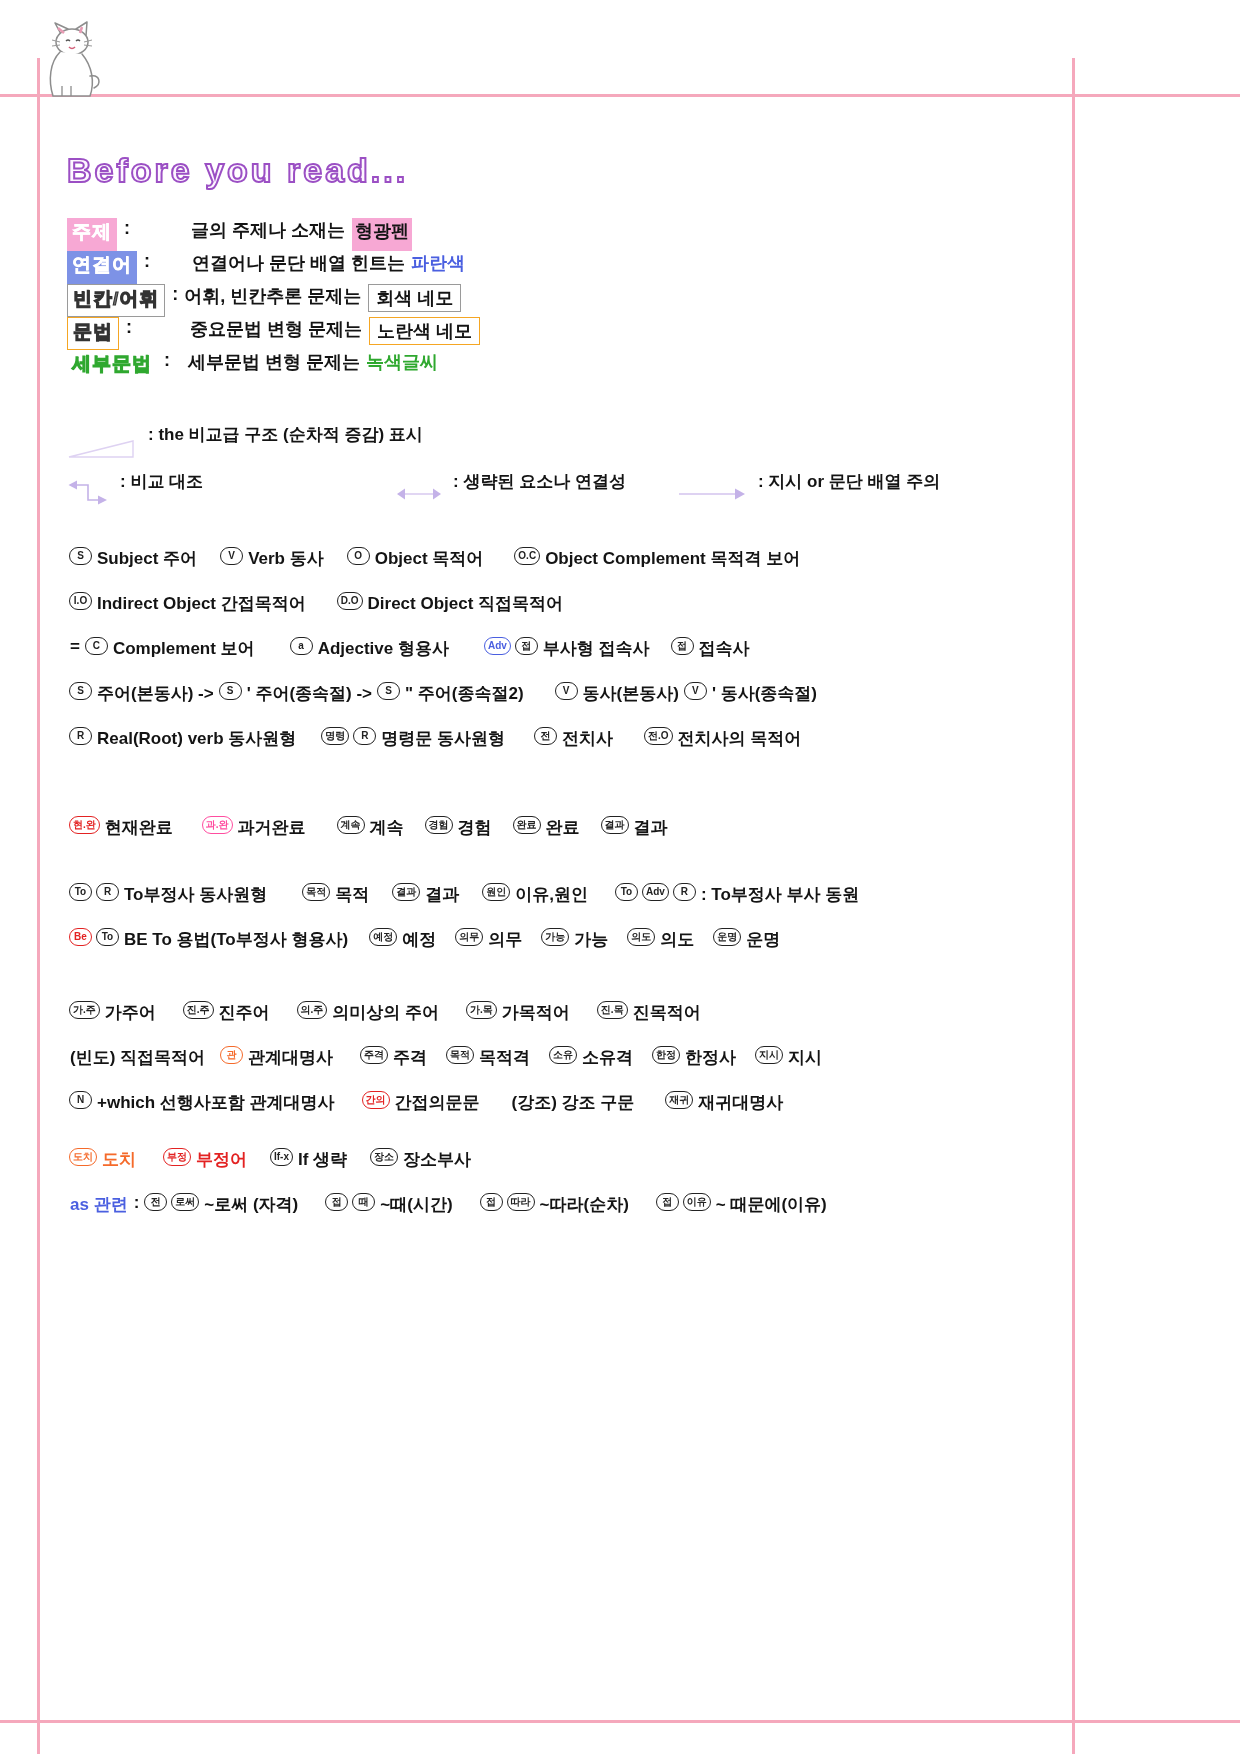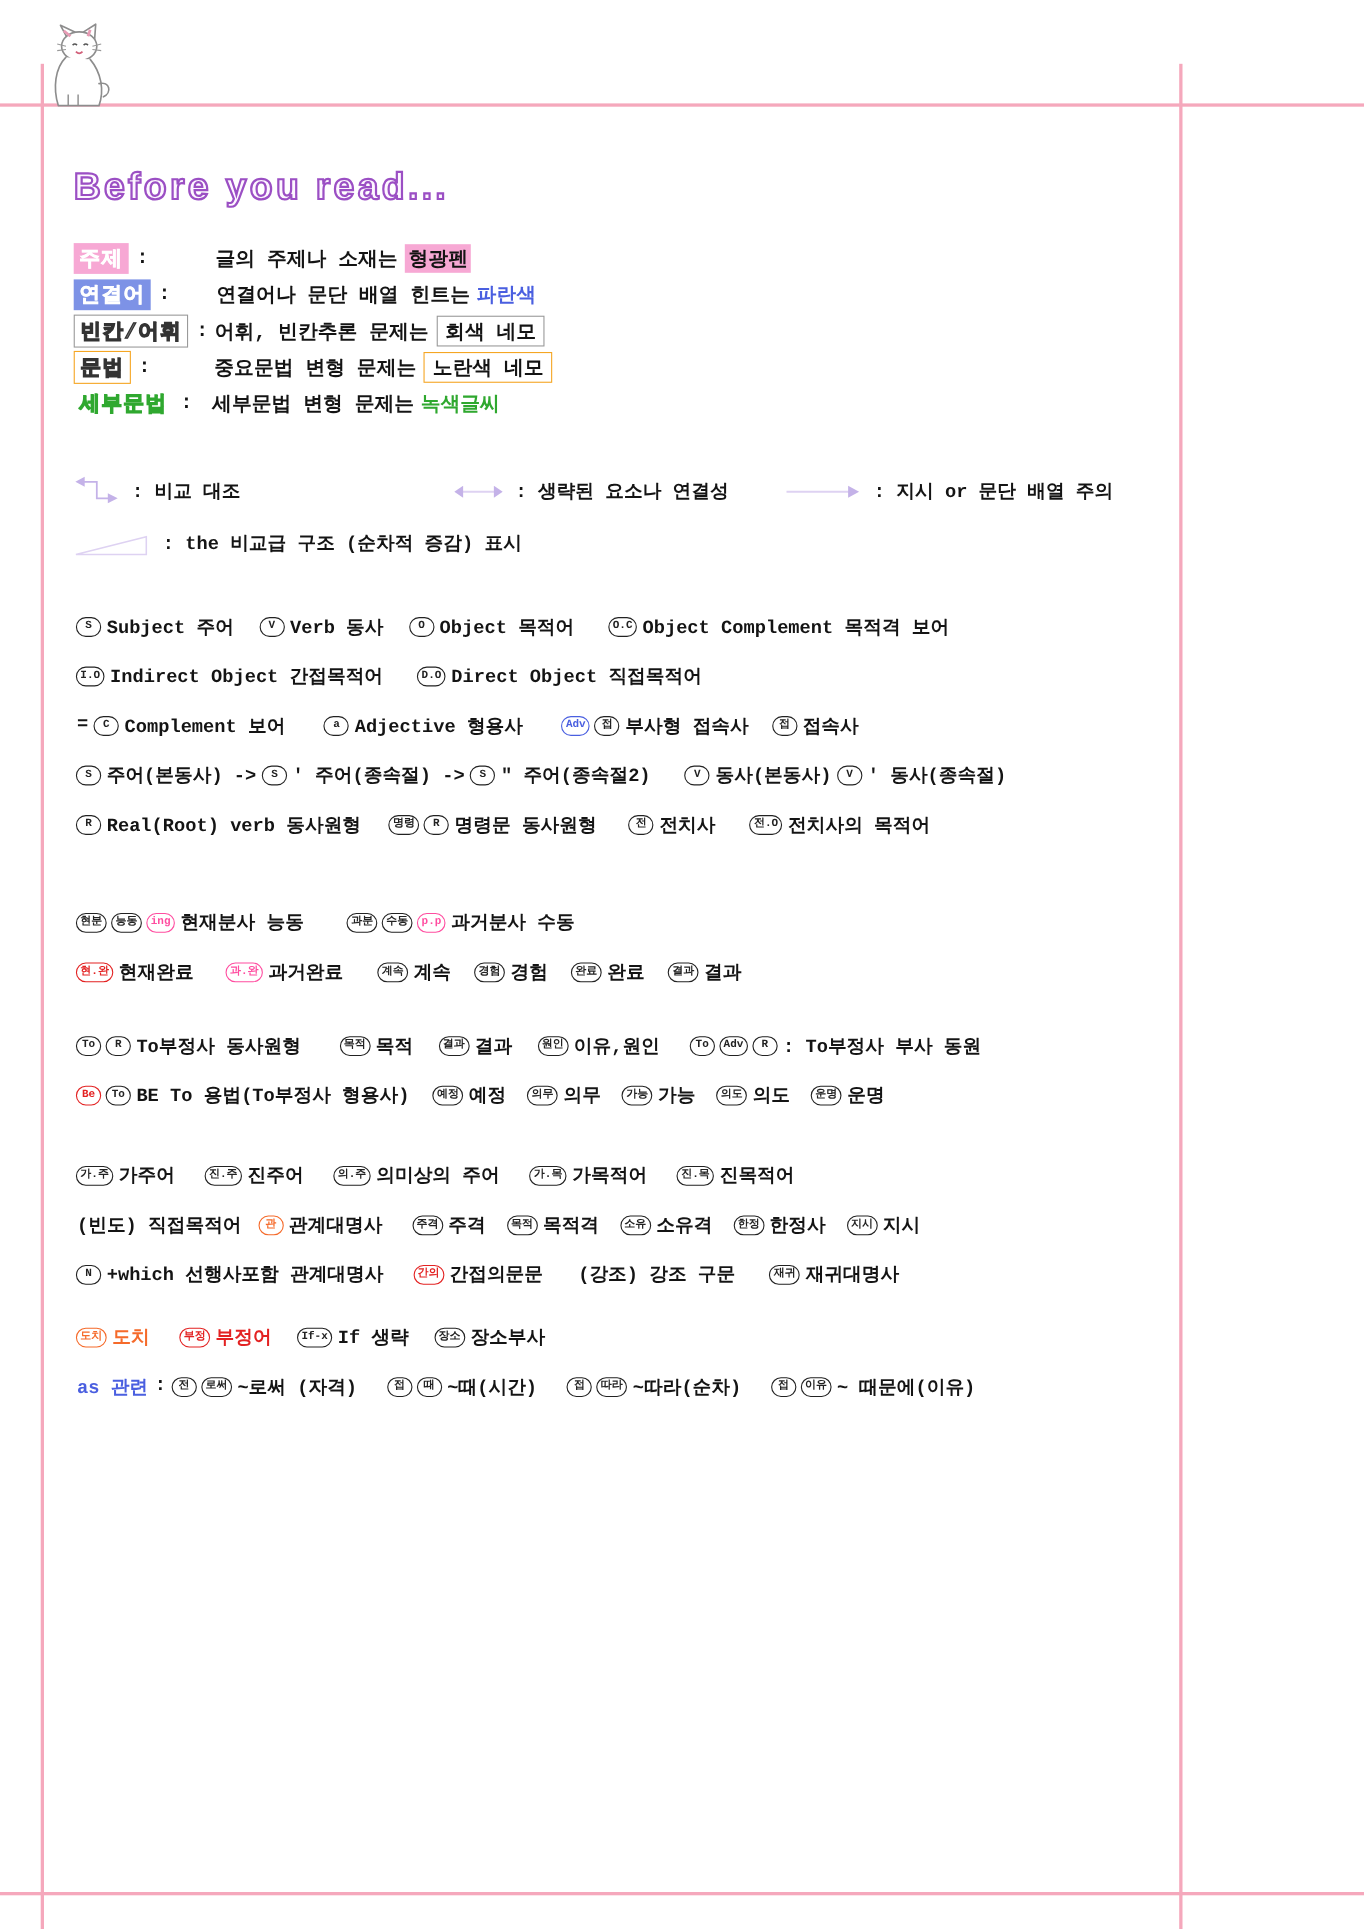--- a/index.html
+++ b/index.html
@@ -17,21 +17,21 @@
   #cat{position:absolute;left:38px;top:20px;z-index:3;}
 
   #content{position:absolute;left:67px;top:148px;width:990px;z-index:2;}
 
   #title{
     font-size:34px;font-weight:800;letter-spacing:3px;line-height:44px;
     color:#fdf7ff;-webkit-text-stroke:2px var(--title-purple,#9b4fc4);
     margin-bottom:26px;
   }
 
-  .row{display:flex;align-items:center;white-space:nowrap;font-size:17px;font-weight:600;color:#141414;font-family:Liberation Mono, monospace;}
+  .row{display:flex;white-space:nowrap;font-size:17px;font-weight:600;color:#141414;}
   .hdr-row{height:33px;font-size:18px;font-weight:700;}
   .sym-row{height:47px;}
   .leg-row{height:45px;}
   #symbols{margin-top:40px;}
   .sec{margin-top:30px;}
   .sec.s2{margin-top:44px;}
   .sec.s3{margin-top:22px;}
   .sec.s4{margin-top:28px;}
   .sec.s5{margin-top:12px;}
 
@@ -132,20 +132,28 @@
         </div>
         <div class="row hdr-row">
           <span class="bub bub-green">세부문법</span>
           <span class="tx">:</span>
           <span class="gap" style="width: 12px;"></span>
           <span class="tx">세부문법 변형 문제는</span>
           <span class="tx col-green bold">녹색글씨</span>
         </div>
       </div>
     <div id="symbols">
+        <div class="row sym-row">
+          <span class="sym">
+            <svg width="70" height="28" viewBox="0 0 70 28">
+              <polygon points="2,24 66,8 66,24" fill="#ffffff" stroke="#ded2f2" stroke-width="1.4"></polygon>
+            </svg>
+          </span>
+          <span class="tx">: the 비교급 구조 (순차적 증감) 표시</span>
+        </div>
         <div class="row sym-row">
           <span class="sym">
             <svg width="42" height="32" viewBox="0 0 42 32">
               <path d="M9,7 H21 V22 H32" fill="none" stroke="#c4b2e8" stroke-width="1.6"></path>
               <polygon points="10,2.5 10,11.5 1.5,7" fill="#c4b2e8"></polygon>
               <polygon points="31,17.5 31,26.5 40,22" fill="#c4b2e8"></polygon>
             </svg>
           </span>
           <span class="tx">: 비교 대조</span>
           <span class="gap" style="width: 190px;"></span>
@@ -159,28 +167,20 @@
           <span class="tx">: 생략된 요소나 연결성</span>
           <span class="gap" style="width: 48px;"></span>
           <span class="sym">
             <svg width="70" height="20" viewBox="0 0 70 20">
               <line x1="2" y1="10" x2="59" y2="10" stroke="#ded2f2" stroke-width="1.8"></line>
               <polygon points="58,4.5 58,15.5 68,10" fill="#c4b2e8"></polygon>
             </svg>
           </span>
           <span class="tx">: 지시 or 문단 배열 주의</span>
         </div>
-        <div class="row sym-row">
-          <span class="sym">
-            <svg width="70" height="28" viewBox="0 0 70 28">
-              <polygon points="2,24 66,8 66,24" fill="#ffffff" stroke="#ded2f2" stroke-width="1.4"></polygon>
-            </svg>
-          </span>
-          <span class="tx">: the 비교급 구조 (순차적 증감) 표시</span>
-        </div>
       </div>
     <div id="legend">
         <div class="sec s1">
           <div class="row leg-row">
             <span class="cb">S</span>
             <span class="tx">Subject 주어</span>
             <span class="gap" style="width: 18px;"></span>
             <span class="cb">V</span>
             <span class="tx">Verb 동사</span>
             <span class="gap" style="width: 18px;"></span>
@@ -235,31 +235,20 @@
             <span class="gap" style="width: 24px;"></span>
             <span class="cb">전</span>
             <span class="tx">전치사</span>
             <span class="gap" style="width: 26px;"></span>
             <span class="cb">전.O</span>
             <span class="tx">전치사의 목적어</span>
           </div>
         </div>
         <div class="sec s2">
           <div class="row leg-row">
-            <span class="cb">현분</span>
-            <span class="cb">능동</span>
-            <span class="cb cb-pink">ing</span>
-            <span class="tx">현재분사 능동</span>
-            <span class="gap" style="width: 34px;"></span>
-            <span class="cb">과분</span>
-            <span class="cb">수동</span>
-            <span class="cb cb-pink">p.p</span>
-            <span class="tx">과거분사 수동</span>
-          </div>
-          <div class="row leg-row">
             <span class="cb cb-red">현.완</span>
             <span class="tx">현재완료</span>
             <span class="gap" style="width: 24px;"></span>
             <span class="cb cb-pink">과.완</span>
             <span class="tx">과거완료</span>
             <span class="gap" style="width: 26px;"></span>
             <span class="cb">계속</span>
             <span class="tx">계속</span>
             <span class="gap" style="width: 16px;"></span>
             <span class="cb">경험</span>

